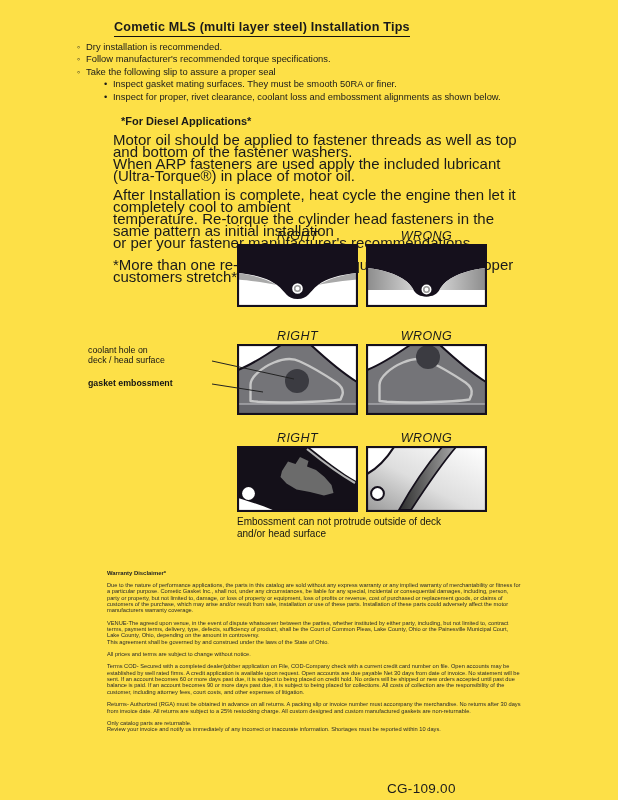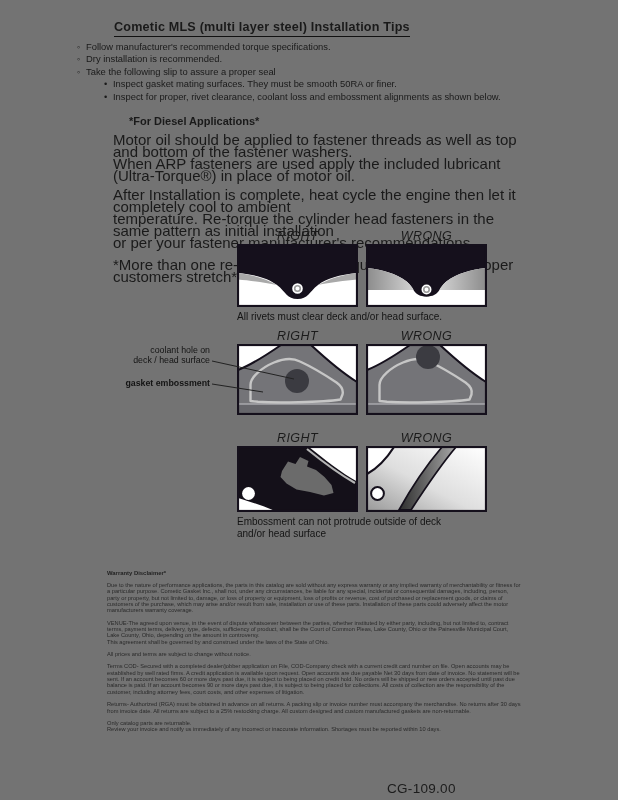--- a/index.html
+++ b/index.html
@@ -1,59 +1,59 @@
 <!DOCTYPE html>
 <html><head>
 <meta charset="utf-8">
 <style>
   html,body{margin:0;padding:0;background:#e8e8e8;}
   .page{
-    position:relative;width:618px;height:800px;background:#737373;
+    position:relative;width:618px;height:800px;background:#fde047;
     font-family:"Liberation Sans","DejaVu Sans",sans-serif;color:#1a1a1a;
     overflow:hidden;margin:0 auto;
   }
   .title{
     position:absolute;left:114px;top:20px;margin:0;
     font-size:12.6px;font-weight:bold;letter-spacing:.2px;
     display:inline-block;border-bottom:1.6px solid #111;padding-bottom:2px;
   }
   .bullets{position:absolute;left:77px;top:41px;margin:0;padding:0;list-style:none;width:470px;}
   .bullets li{font-size:9.4px;line-height:12.4px;padding-left:9px;position:relative;white-space:nowrap;}
   .bullets li::before{content:"◦";position:absolute;left:0;top:0;font-size:9px;}
   .bullets li.sub{margin-left:27px;}
   .bullets li.sub::before{content:"•";font-size:9.4px;}
   .diesel{position:absolute;left:113px;top:115px;width:420px;}
-  .diesel h2{margin:0 0 7px 16px;font-size:11px;font-weight:bold;}
+  .diesel h2{margin:0 0 7px 8px;font-size:11px;font-weight:bold;}
   .diesel p{margin:0 0 6.5px 0;font-size:15px;line-height:12.1px;white-space:pre-line;}
   .diesel p.note{margin-top:10px;}
   .diagram{position:absolute;left:237px;width:250px;}
   .d1{top:229px;} .d2{top:329px;} .d3{top:431px;}
   .dlabels{display:flex;gap:8px;margin-bottom:1px;}
   .dlabels span{width:121px;text-align:center;font-size:12.5px;letter-spacing:.4px;color:#1b1b1b;font-style:italic;}
   .panels{display:flex;gap:8px;}
   .panels svg{display:block;}
   .dcaption{font-size:10px;line-height:11.5px;margin-top:4px;white-space:pre-line;color:#141414;}
-  .ann{position:absolute;left:88px;width:122px;text-align:right;font-size:8.8px;line-height:10px;white-space:pre-line;color:#141414;}
+  .ann{position:absolute;left:88px;width:122px;font-size:8.8px;line-height:10px;white-space:pre-line;color:#141414;}
   .ann1{top:345px;} .ann2{top:378px;font-weight:bold;}
   .leaders{position:absolute;left:0;top:0;width:618px;height:800px;pointer-events:none;z-index:10;}
   .warranty{position:absolute;left:107px;top:570px;width:414px;}
   .warranty h3{margin:0 0 6px 0;font-size:5.9px;font-weight:bold;color:#222;}
   .warranty p{margin:0 0 6px 0;font-size:5.7px;line-height:6.35px;white-space:pre-line;color:#2a2a2a;}
   .pagenum{position:absolute;left:387px;top:781px;font-size:13.5px;letter-spacing:.3px;color:#1c1c1c;}
 </style>
 </head>
 <body>
 
 <div class="page">
 
   <h1 class="title">Cometic MLS (multi layer steel) Installation Tips</h1>
 
   <ul class="bullets">
+    <li>Dry installation is recommended.</li>
     <li>Follow manufacturer's recommended torque specifications.</li>
-    <li>Dry installation is recommended.</li>
     <li>Take the following slip to assure a proper seal</li>
     <li class="sub">Inspect gasket mating surfaces.  They must be smooth 50RA or finer.</li>
     <li class="sub">Inspect for proper, rivet clearance, coolant loss and embossment alignments as shown below.</li>
   </ul>
 
   <section class="diesel">
     <h2>*For Diesel Applications*</h2>
     <p>Motor oil should be applied to fastener threads as well as top and bottom of the fastener washers.
 When ARP fasteners are used apply the included lubricant (Ultra-Torque®) in place of motor oil.</p>
     <p>After Installation is complete, heat cycle the engine then let it completely cool to ambient
@@ -90,21 +90,20 @@
         </defs>
         <rect x="0" y="0" width="121" height="63" fill="#ffffff"></rect>
         <path d="M1,1 H120 V24 C103,26 92,29.5 81,37 C72,44 74,52.5 60.5,52.5 C47,52.5 49,44 40,37 C29,29.5 18,26 1,24 Z" fill="#15101c"></path>
         <path d="M1,24 C18,26 29,29.5 40,37 C44.5,40.5 46.5,43.5 47.5,46 L1,46 Z" fill="url(#wgL)"></path>
         <path d="M120,24 C103,26 92,29.5 81,37 C76.5,40.5 74.5,43.5 73.5,46 L120,46 Z" fill="url(#wgR)"></path>
         <circle cx="60.5" cy="45.5" r="6" fill="#ffffff" stroke="#15101c" stroke-width="2"></circle>
         <circle cx="60.5" cy="45.5" r="2.7" fill="#ffffff" stroke="#9a9a9a" stroke-width="1.6"></circle>
         <rect x="1" y="1" width="119" height="61" fill="none" stroke="#15101c" stroke-width="2.2"></rect>
       </svg>
     </div>
-    <div class="dcaption">All rivets must clear deck and/or head surface.</div>
   </div>
 
   <div class="diagram d2">
     <div class="dlabels">
       <span>RIGHT</span>
       <span>WRONG</span>
     </div>
     <div class="panels">
       <svg viewBox="0 0 121 71" width="121" height="71">
         <rect x="0" y="0" width="121" height="71" fill="#ffffff"></rect>

